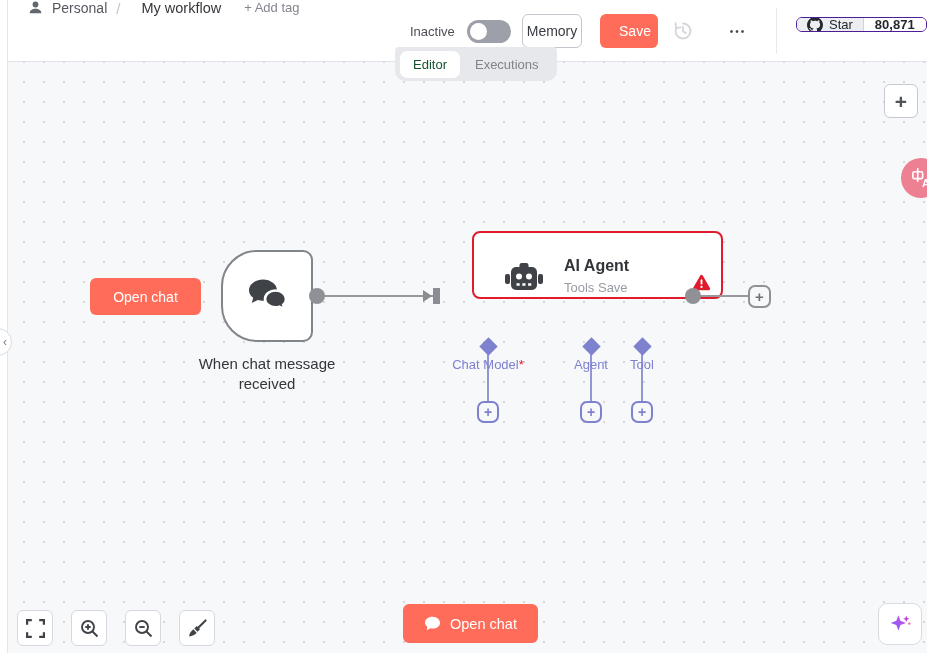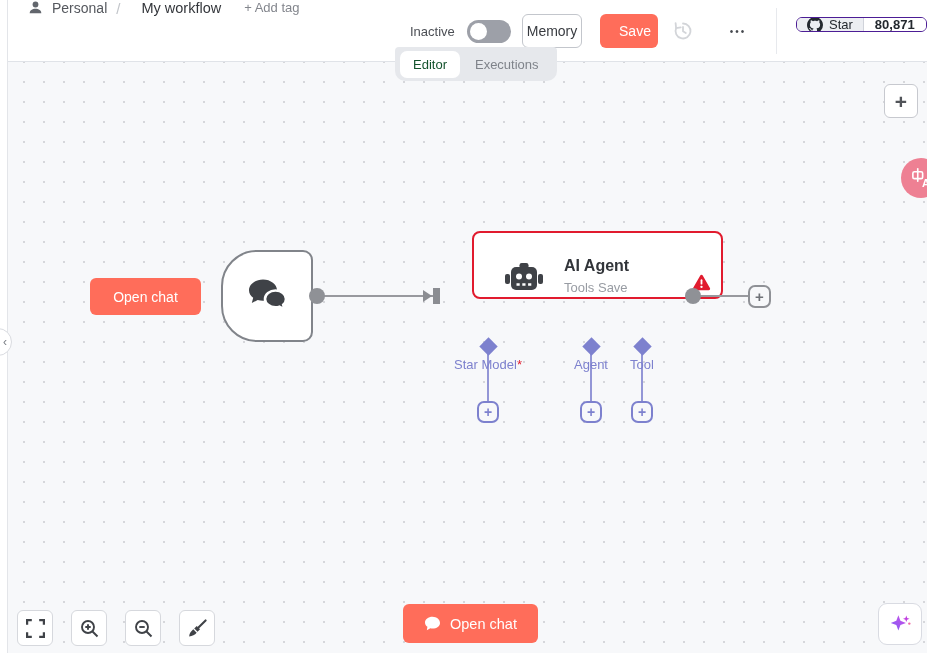--- a/index.html
+++ b/index.html
@@ -206,20 +206,21 @@
     </div>
 
     <div class="open-chat-top">Open chat</div>
 
     <div class="trigger-node">
       <svg viewBox="0 0 44 40">
         <path d="M18 3.5C10.3 3.5 4 8.3 4 14.2c0 3 1.6 5.7 4.2 7.6L6.8 27l5.9-3c1.6.5 3.4.7 5.3.7 7.7 0 14-4.8 14-10.5S25.7 3.5 18 3.5z" fill="#3f4247"></path>
         <path d="M30.5 14.5c-5.8 0-10.5 3.8-10.5 8.4 0 4.6 4.7 8.4 10.5 8.4 1.4 0 2.7-.2 3.9-.6l5.1 2.7-1.3-4.7c1.8-1.5 2.8-3.5 2.8-5.8 0-4.6-4.7-8.4-10.5-8.4z" fill="#3f4247" stroke="#fff" stroke-width="2.6"></path>
       </svg>
     </div>
+    <div class="trigger-caption">When chat message received</div>
 
     <div class="conn-dot" style="left:301px; top:226px;"></div>
     <div class="conn-line" style="left:309px; top:233px; width:116px;"></div>
     <div class="conn-arrow" style="left:415px; top:228px;"></div>
     <div class="conn-input-rect" style="left:425px; top:226px;"></div>
 
     <div class="agent-node">
       <svg class="agent-icon" viewBox="0 0 40 32">
         <rect x="15.5" y="0" width="9" height="7" rx="2.2" fill="#3f4247"></rect>
         <rect x="7" y="4" width="26" height="23" rx="5" fill="#3f4247"></rect>
@@ -240,21 +241,21 @@
       </svg>
     </div>
 
     <div class="conn-dot" style="left:677px; top:226px;"></div>
     <div class="conn-line" style="left:685px; top:233px; width:58px;"></div>
     <div class="plus-box" style="left:740px; top:223px;">
       <span class="plus-glyph" style="font-size:15px;">+</span>
     </div>
 
     <div class="diamond" style="left:474px; top:278px;"></div>
-    <div class="sub-label" style="left:480px; top:295px;"><span>Star Model</span><span class="req">*</span></div>
+    <div class="sub-label" style="left:480px; top:295px;"><span>Chat Model</span><span class="req">*</span></div>
     <div class="sub-line" style="left:479px; top:289px; height:51px;"></div>
     <div class="sub-plus" style="left:469px; top:339px;">
       <span class="plus-glyph" style="font-size:14px;">+</span>
     </div>
 
     <div class="diamond" style="left:577px; top:278px;"></div>
     <div class="sub-label" style="left:583px; top:295px;"><span>Agent</span><span class="req"></span></div>
     <div class="sub-line" style="left:582px; top:289px; height:51px;"></div>
     <div class="sub-plus" style="left:572px; top:339px;">
       <span class="plus-glyph" style="font-size:14px;">+</span>

